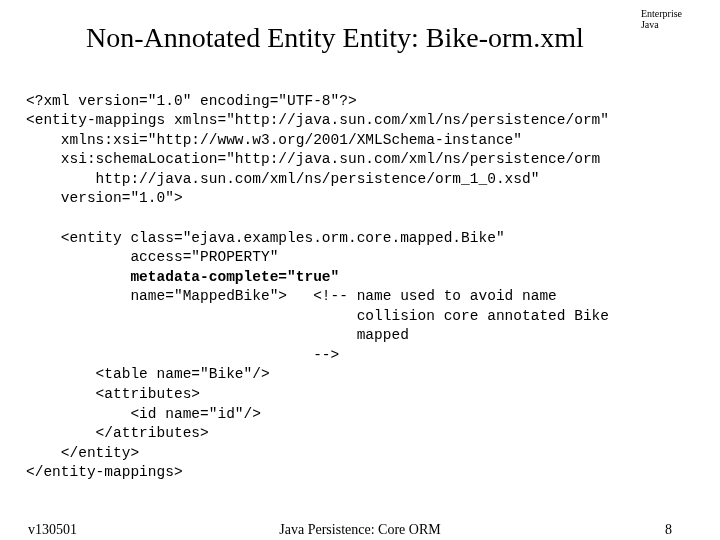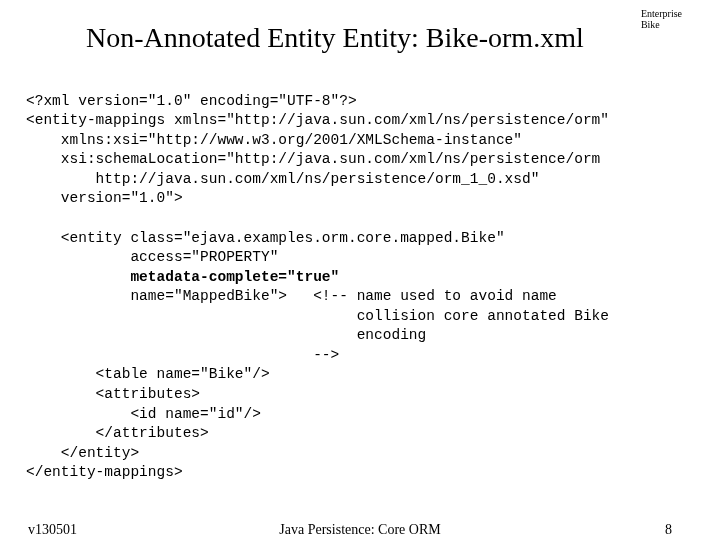--- a/index.html
+++ b/index.html
@@ -48,39 +48,39 @@
   }
   .footer .left { position: absolute; left: 28px; }
   .footer .center { position: absolute; left: 0; width: 720px; text-align: center; }
   .footer .right { position: absolute; right: 48px; }
 </style>
 </head>
 <body>
 
 <div class="tag">
   <div>Enterprise</div>
-  <div>Bike</div>
+  <div>Java</div>
 </div>
 
 <div class="title">Non-Annotated Entity Entity: Bike-orm.xml</div>
 
 <div class="code">
 <span>&lt;?xml version="1.0" encoding="UTF-8"?&gt;</span>
 <span>&lt;entity-mappings xmlns="http://java.sun.com/xml/ns/persistence/orm"</span>
 <span>    xmlns:xsi="http://www.w3.org/2001/XMLSchema-instance"</span>
 <span>    xsi:schemaLocation="http://java.sun.com/xml/ns/persistence/orm</span>
 <span>        http://java.sun.com/xml/ns/persistence/orm_1_0.xsd"</span>
 <span>    version="1.0"&gt;</span>
 <span></span>
 <span>    &lt;entity class="ejava.examples.orm.core.mapped.Bike"</span>
 <span>            access="PROPERTY"</span>
 <span>            </span><span class="bold">metadata-complete="true"</span>
 <span>            name="MappedBike"&gt;   &lt;!-- name used to avoid name</span>
 <span>                                      collision core annotated Bike</span>
-<span>                                      encoding</span>
+<span>                                      mapped</span>
 <span>                                 --&gt;</span>
 <span>        &lt;table name="Bike"/&gt;</span>
 <span>        &lt;attributes&gt;</span>
 <span>            &lt;id name="id"/&gt;</span>
 <span>        &lt;/attributes&gt;</span>
 <span>    &lt;/entity&gt;</span>
 <span>&lt;/entity-mappings&gt;</span>
 </div>
 
 <div class="footer">

